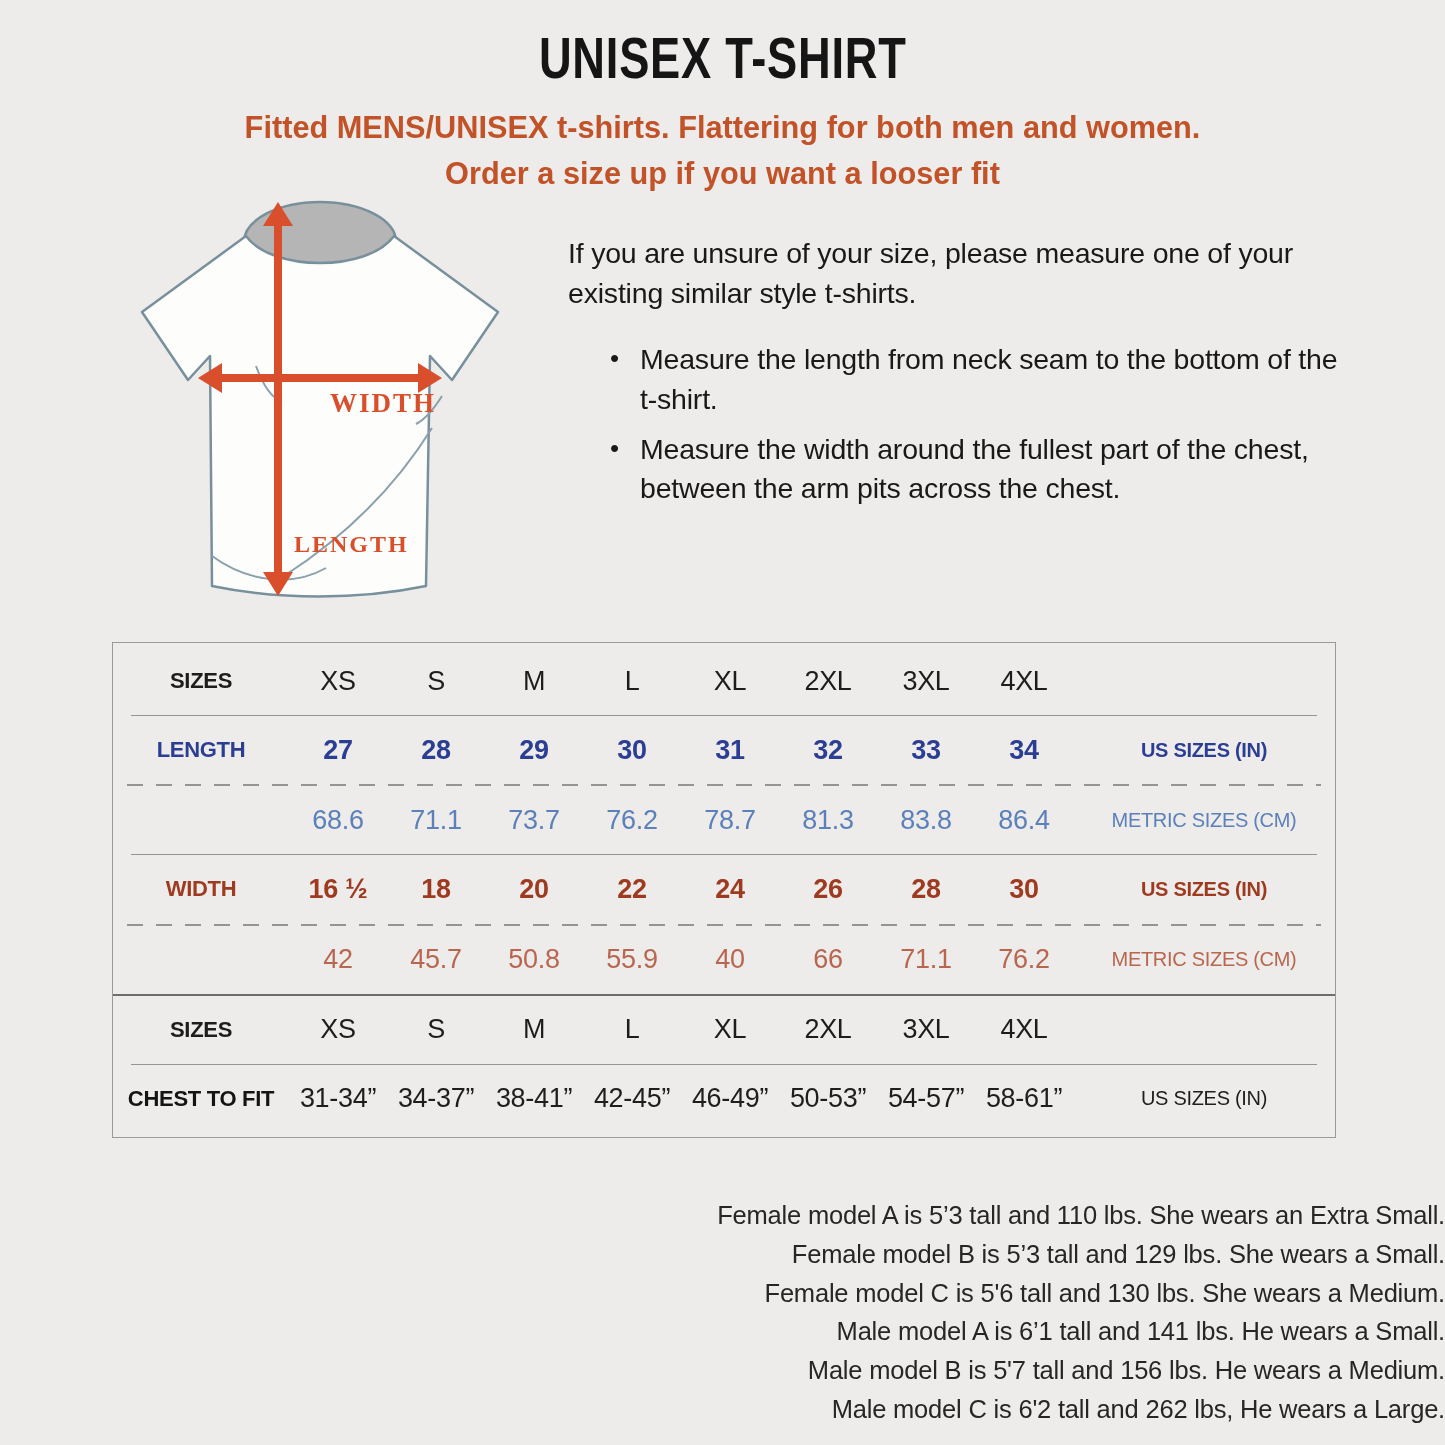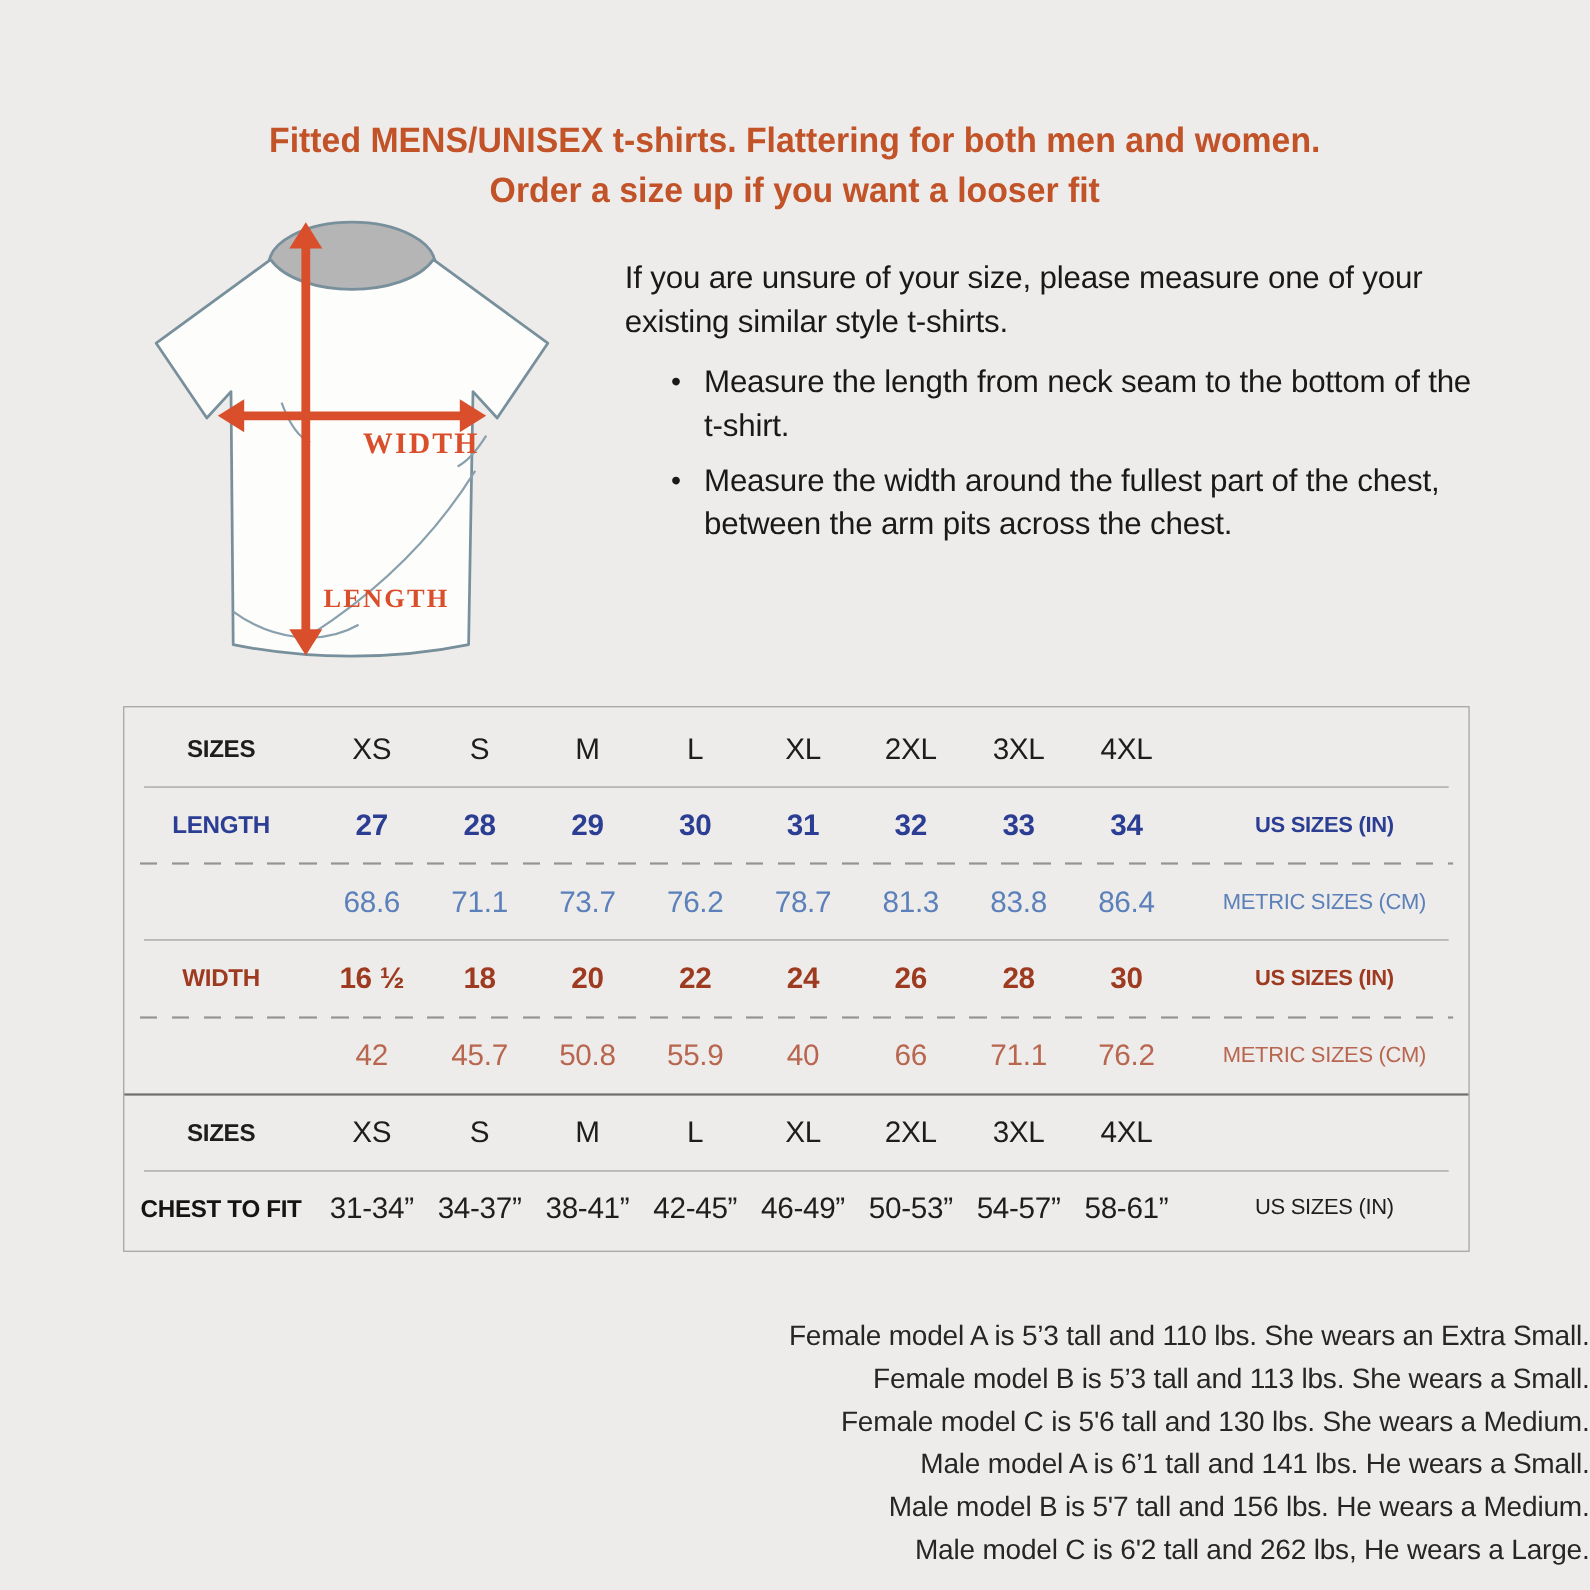--- a/index.html
+++ b/index.html
@@ -21,21 +21,21 @@
   .title span{display:inline-block; transform:scaleX(.78); transform-origin:center;}
   .subtitle{
     position:absolute; top:104px; left:0; width:100%; text-align:center;
     color:var(--orange); font-weight:700; font-size:32px; line-height:1.45;
   }
   .subtitle div{transform:scaleX(.96); transform-origin:center;}
   
   .shirt-wrap{position:absolute; left:96px; top:196px; width:448px; height:420px;}
   
   .instructions{position:absolute; left:568px; top:234px; width:790px; font-size:28.5px; line-height:1.4; color:#191919;}
-  .instructions .intro{margin-bottom:14px; letter-spacing:-0.2px;}
+  .instructions .intro{margin-bottom:26px; letter-spacing:-0.2px;}
   .bullet{display:flex; margin:10px 0 10px 42px;}
   .bullet .dot{width:30px; flex:0 0 30px; font-size:26px; line-height:1.45;}
   .bullet .btxt{flex:1; letter-spacing:-0.2px;}
   
   .note{
     position:absolute; top:598px; left:0; width:1335px; text-align:right;
     font-size:23px; font-weight:700; letter-spacing:-0.2px; color:#141414;
   }
   
   .size-table{
@@ -64,20 +64,21 @@
   .models{
     position:absolute; top:1196px; left:0; width:100%; text-align:right;
     font-size:25.5px; line-height:1.52; color:#262626; letter-spacing:-0.2px;
   }
 </style>
 </head>
 <body>
 
 <div class="frame">
 
+  <h1 class="title"><span>UNISEX T-SHIRT</span></h1>
 
   <div class="subtitle">
     <div>Fitted MENS/UNISEX t-shirts. Flattering for both men and women.</div>
     <div>Order a size up if you want a looser fit</div>
   </div>
 
   <div class="shirt-wrap">
     <svg width="448" height="420" viewBox="0 0 448 420">
 
       <ellipse cx="224" cy="46" rx="76" ry="40" fill="#b5b5b5" stroke="#78909c" stroke-width="2.5"></ellipse>
@@ -220,20 +221,20 @@
       <div class="cell">50-53”</div>
       <div class="cell">54-57”</div>
       <div class="cell">58-61”</div>
       <div class="cell unit" style="font-weight:500;">US SIZES (IN)</div>
     </div>
 
   </div>
 
   <div class="models">
     <div>Female model A is 5’3 tall and 110 lbs. She wears an Extra Small.</div>
-    <div>Female model B is 5’3 tall and 113 lbs. She wears a Small.</div>
+    <div>Female model B is 5’3 tall and 129 lbs. She wears a Small.</div>
     <div>Female model C is 5'6 tall and 130 lbs. She wears a Medium.</div>
     <div>Male model A is 6’1 tall and 141 lbs. He wears a Small.</div>
     <div>Male model B is 5'7 tall and 156 lbs. He wears a Medium.</div>
     <div>Male model C is 6'2 tall and 262 lbs, He wears a Large.</div>
   </div>
 
 </div>
 
 </body></html>

